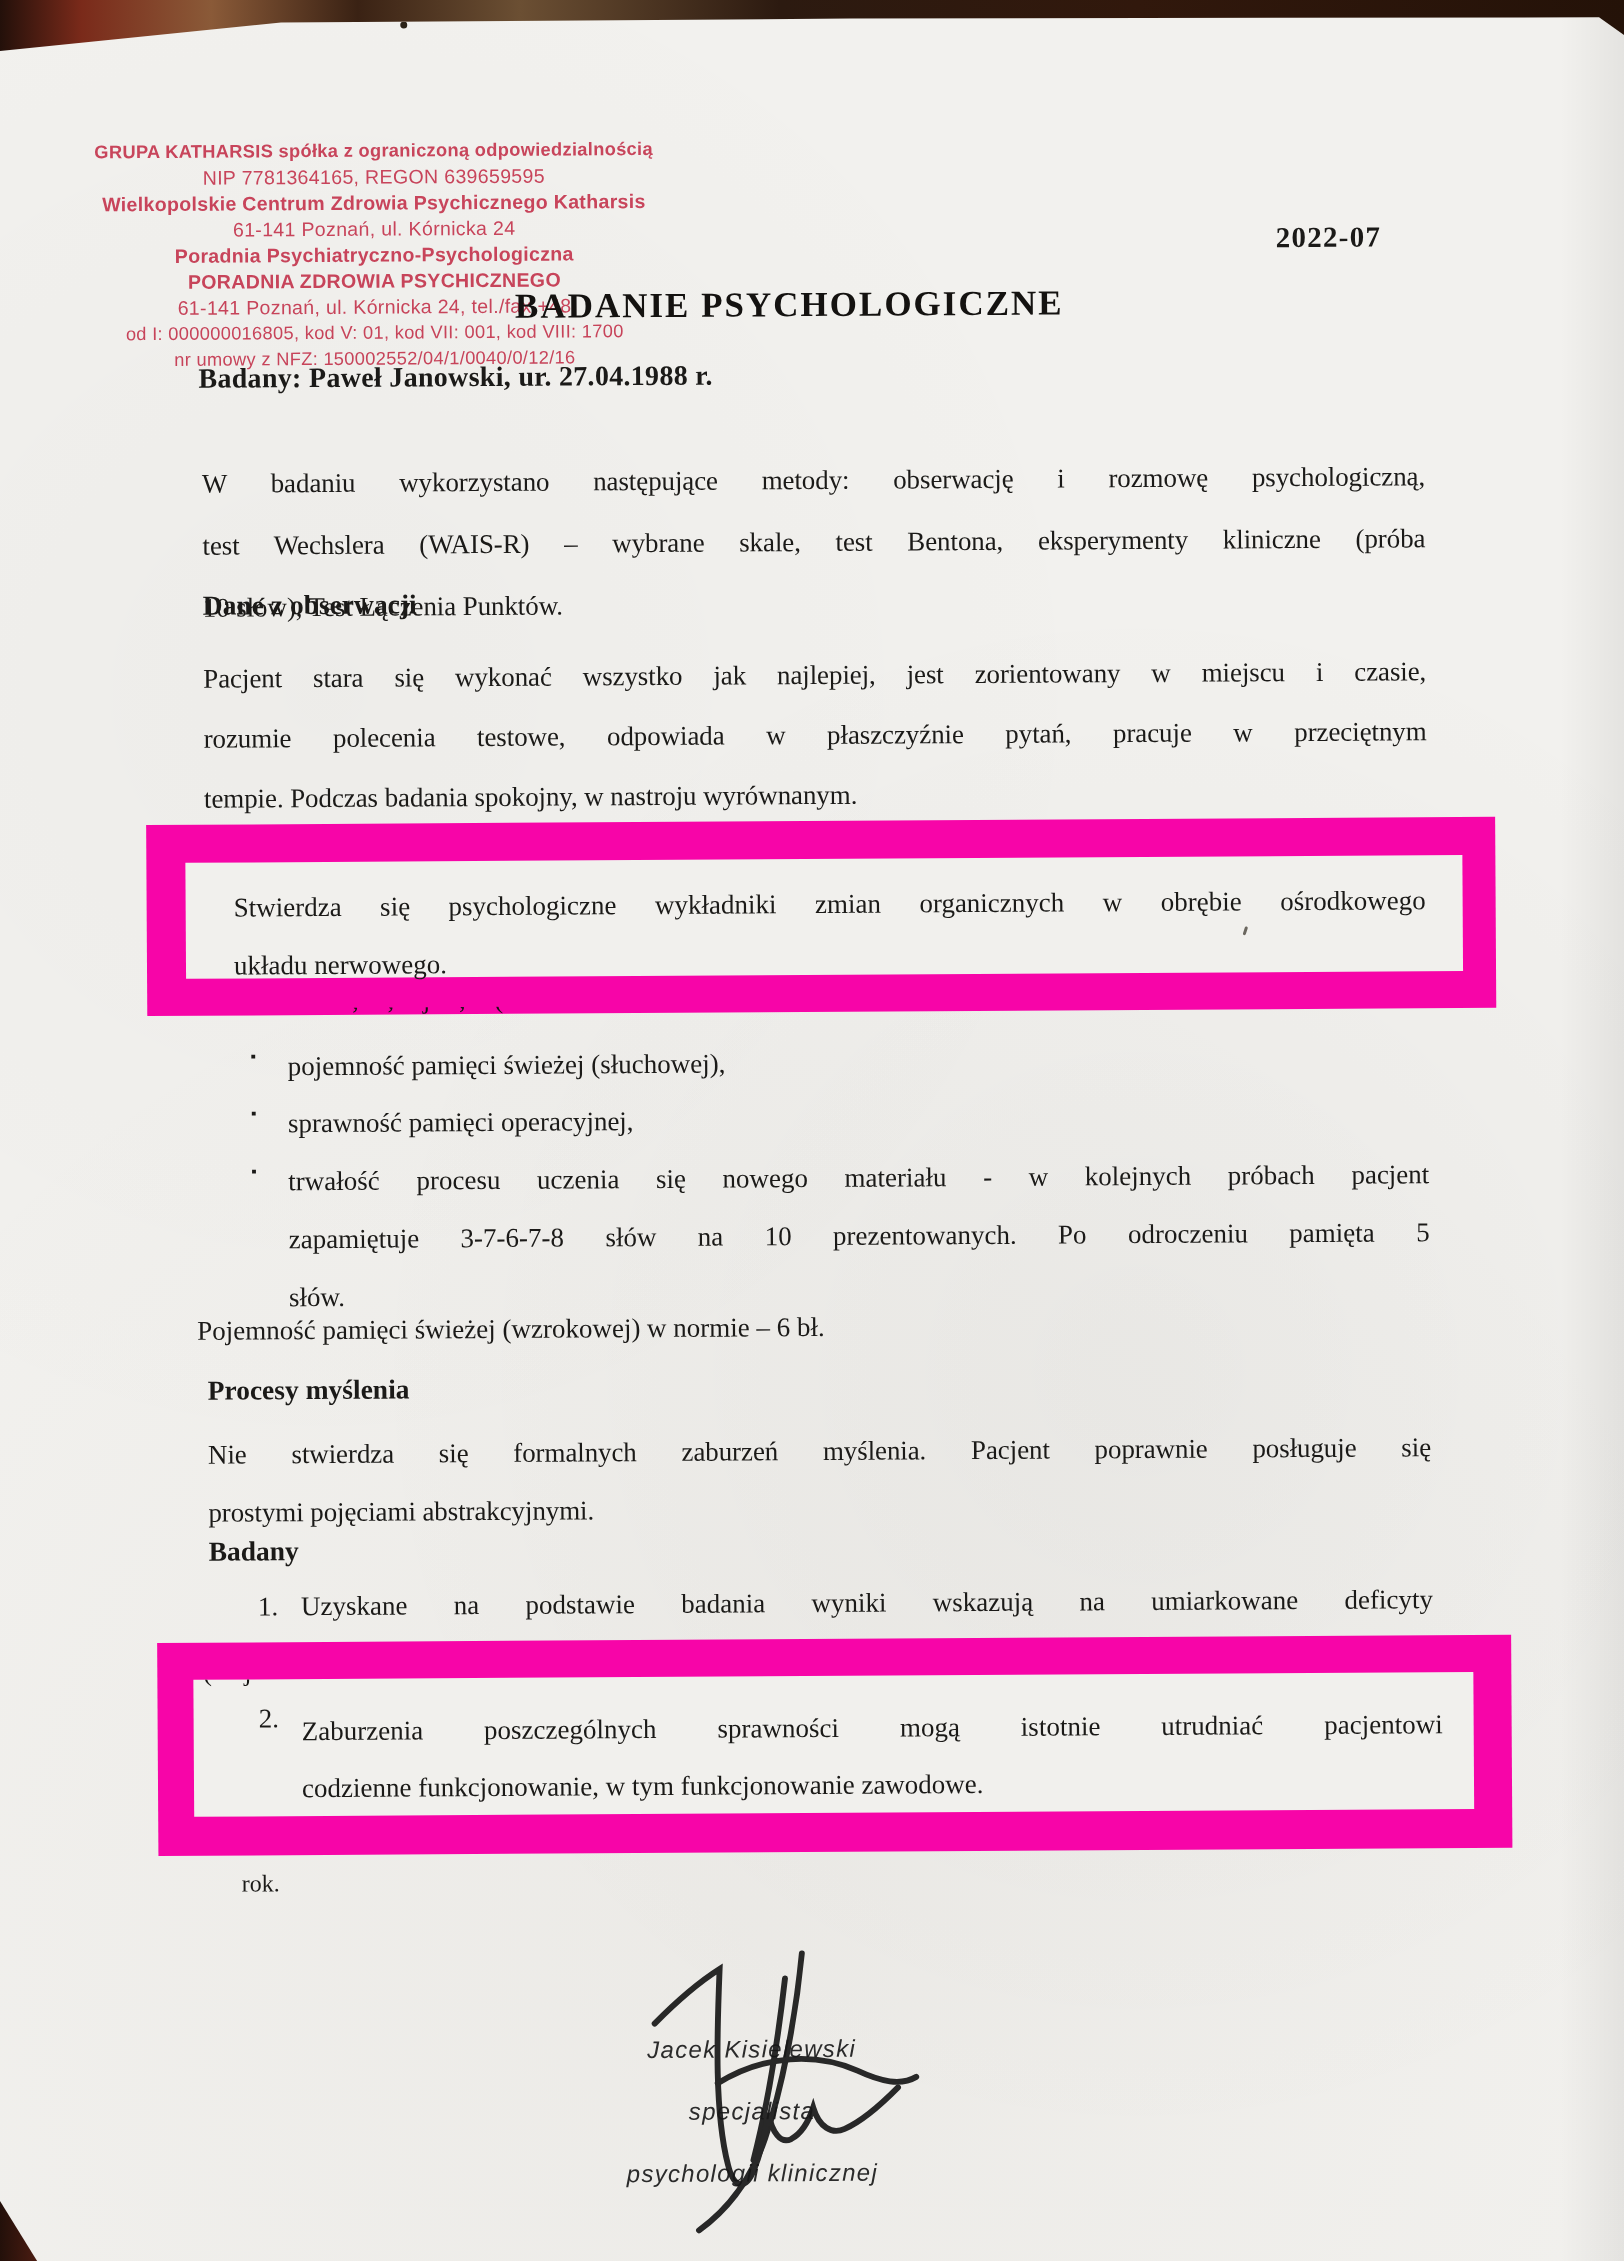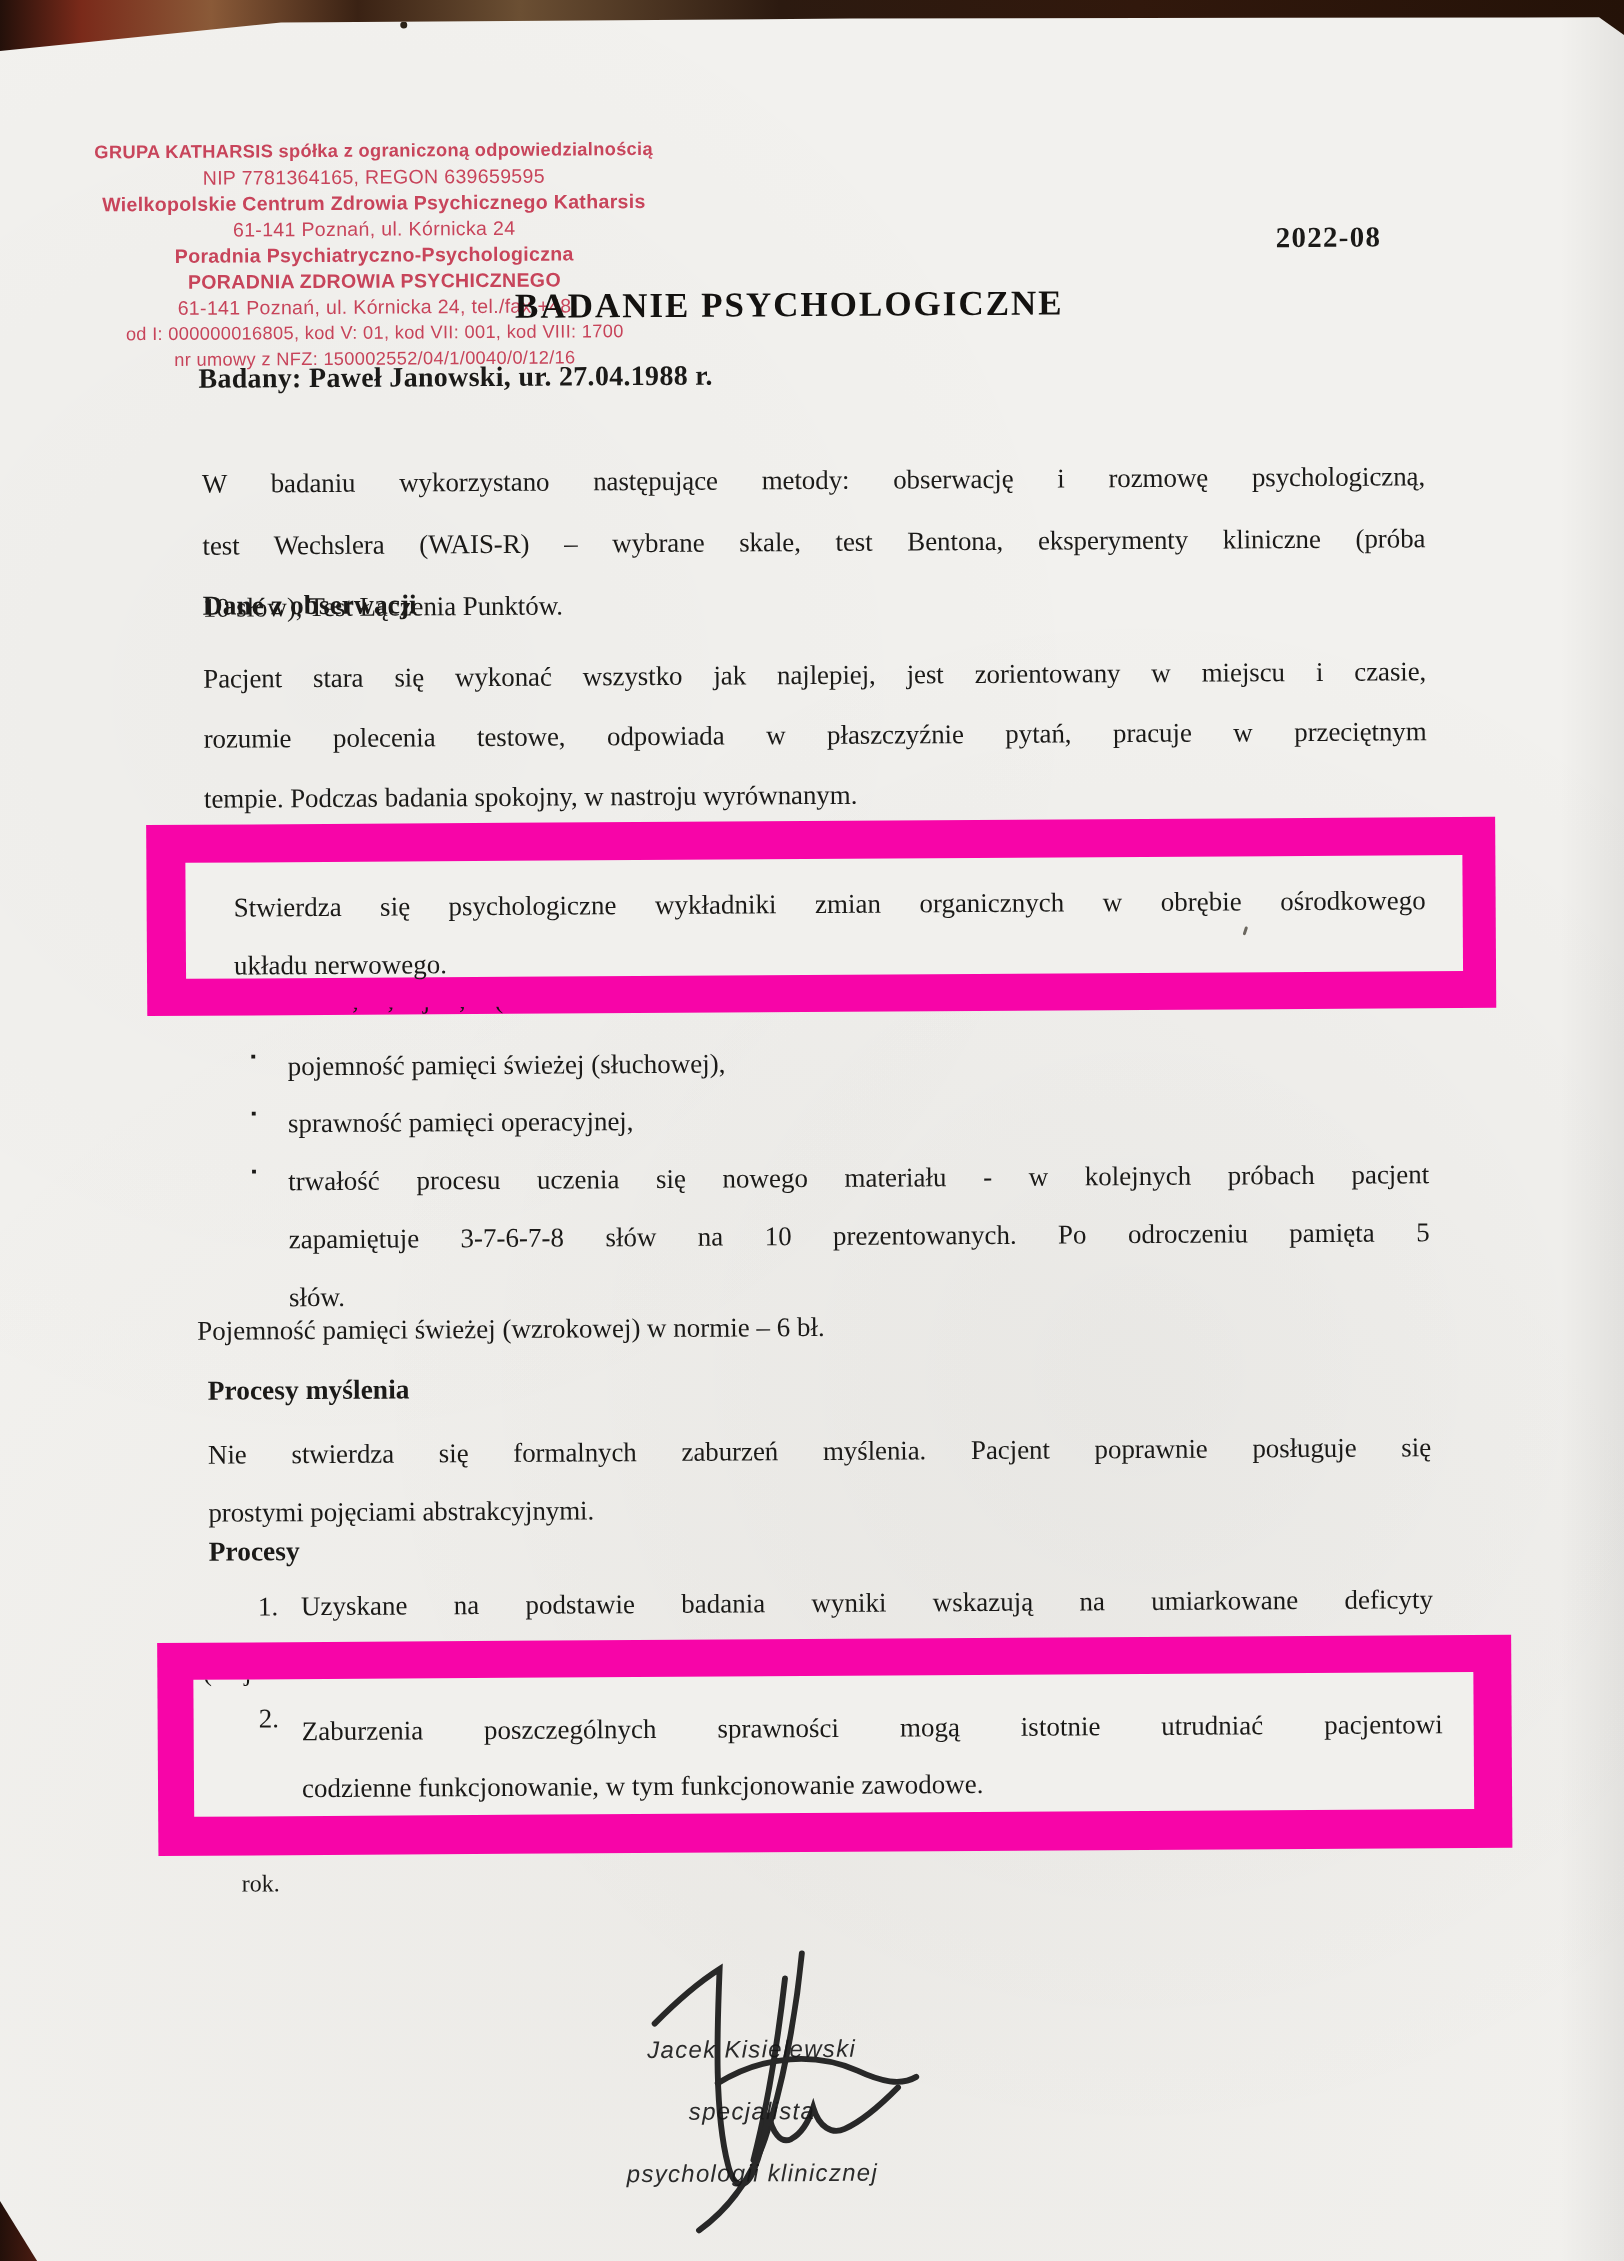--- a/index.html
+++ b/index.html
@@ -92,21 +92,21 @@
         <div>NIP 7781364165, REGON 639659595</div>
         <div class="st-b">Wielkopolskie Centrum Zdrowia Psychicznego Katharsis</div>
         <div>61-141 Poznań, ul. Kórnicka 24</div>
         <div class="st-b">Poradnia Psychiatryczno-Psychologiczna</div>
         <div class="st-b">PORADNIA ZDROWIA PSYCHICZNEGO</div>
         <div>61-141 Poznań, ul. Kórnicka 24, tel./fax +48</div>
         <div class="st-s">od I: 000000016805, kod V: 01, kod VII: 001, kod VIII: 1700</div>
         <div class="st-s">nr umowy z NFZ: 150002552/04/1/0040/0/12/16</div>
       </div>
 
-      <div class="abs doc-date">2022-08</div>
+      <div class="abs doc-date">2022-07</div>
       <div class="abs doc-title">BADANIE PSYCHOLOGICZNE</div>
       <div class="abs subject">Badany: Paweł Janowski, ur. 27.04.1988 r.</div>
 
       <div class="abs methods blk">
         <div class="jline">W badaniu wykorzystano następujące metody: obserwację i rozmowę psychologiczną,</div>
         <div class="jline">test Wechslera (WAIS-R) – wybrane skale, test Bentona, eksperymenty kliniczne (próba</div>
         <div class="lline">10 słów), Test Łączenia Punktów.</div>
       </div>
 
       <div class="abs h-obs">Dane z obserwacji</div>
@@ -146,21 +146,21 @@
       </div>
 
       <div class="abs visual-line">Pojemność pamięci świeżej (wzrokowej) w normie – 6 bł.</div>
 
       <div class="abs h-think">Procesy myślenia</div>
       <div class="abs think blk">
         <div class="jline">Nie stwierdza się formalnych zaburzeń myślenia. Pacjent poprawnie posługuje się</div>
         <div class="lline">prostymi pojęciami abstrakcyjnymi.</div>
       </div>
 
-      <div class="abs h-concl">Procesy</div>
+      <div class="abs h-concl">Badany</div>
       <div class="abs item1-num">1.</div>
       <div class="abs item1-text jline">Uzyskane na podstawie badania wyniki wskazują na umiarkowane deficyty</div>
 
       <div class="abs hl hl2">
         <div class="hl2-in">
           <div class="frag2">
             <span>( j</span>
           </div>
           <div class="hl2-num">2.</div>
           <div class="hl2-text">

